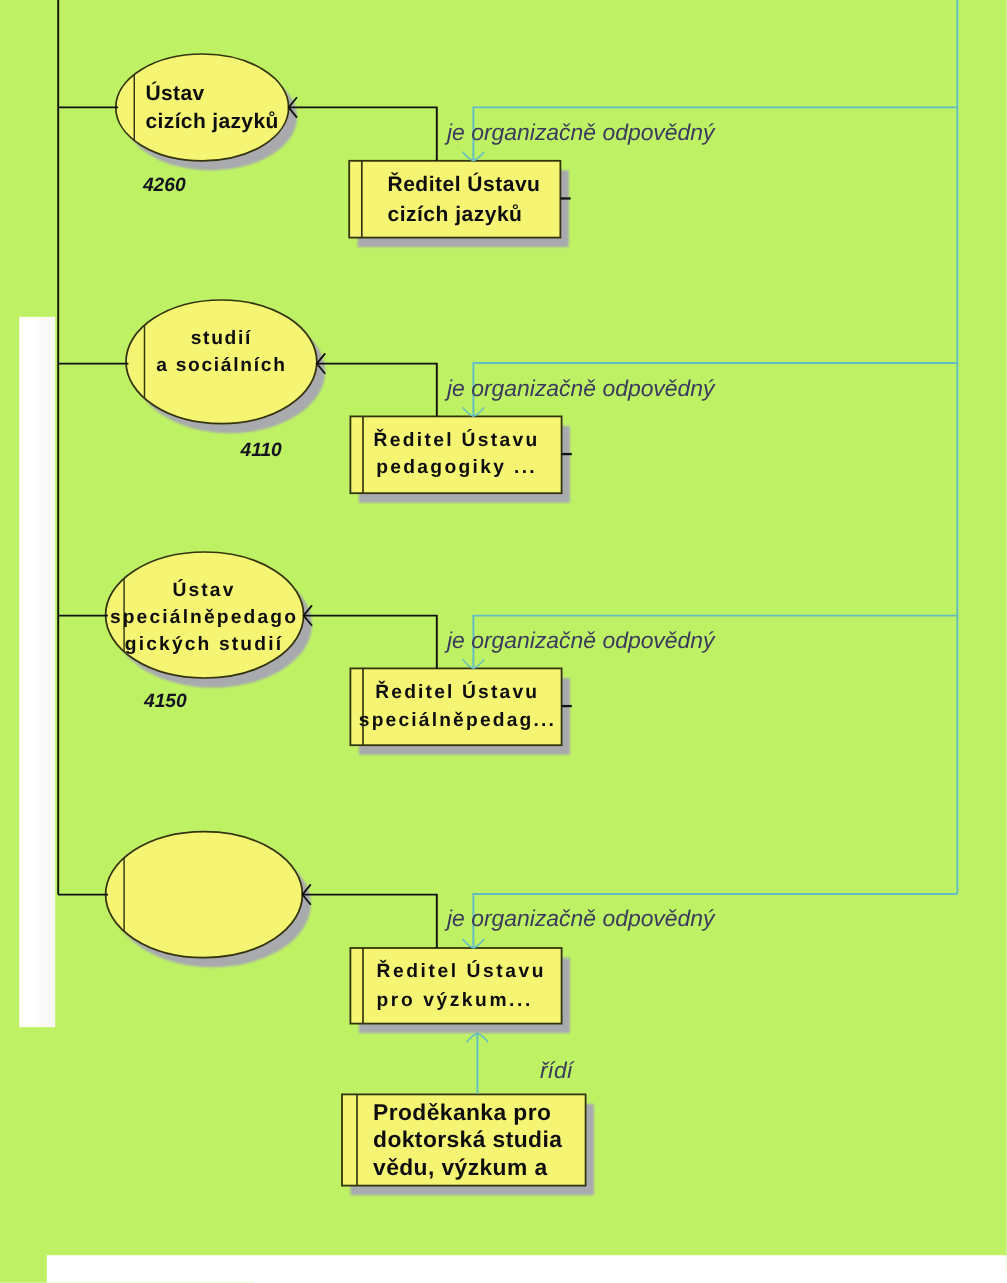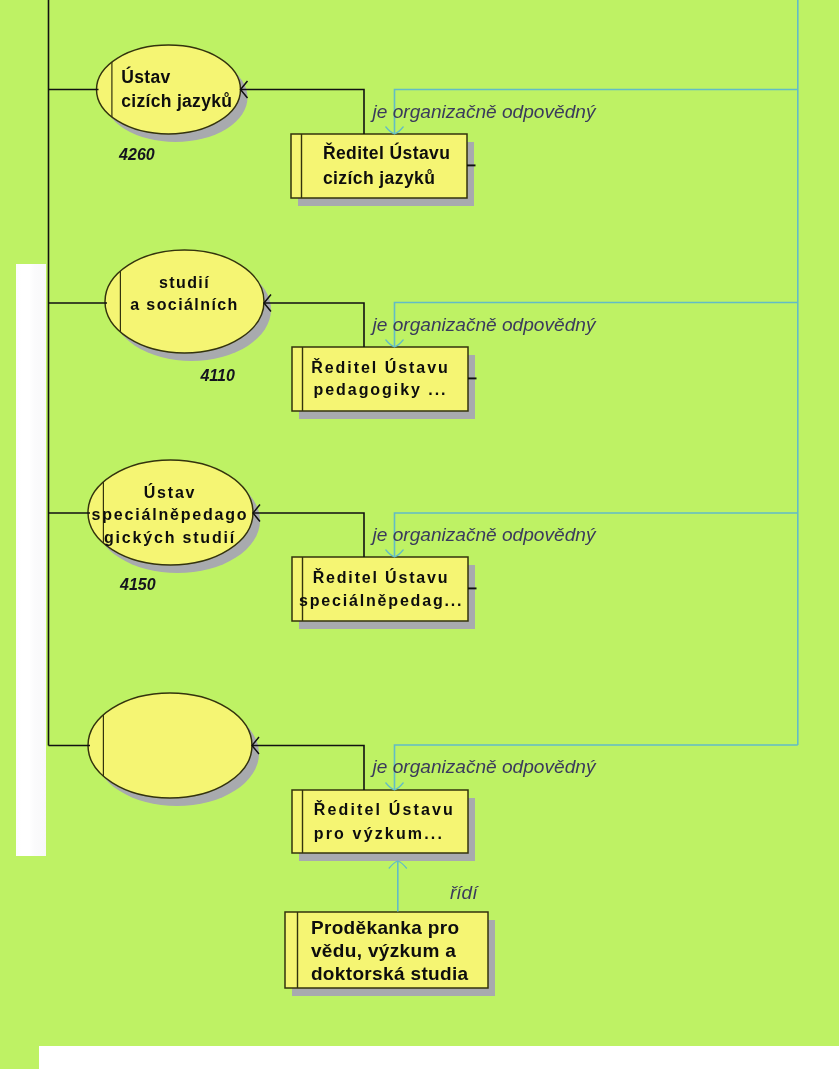--- a/index.html
+++ b/index.html
@@ -98,21 +98,21 @@
   <div class="code-label" style="left:134.8px;top:367px;width:100px;font-size:16px;text-align:right;">4110</div>
 
   <div class="tblock" style="left:86px;top:481.5px;width:168px;font-size:16px;line-height:22.6px;letter-spacing:1.8px;text-align:center;"><div>Ústav</div><div>speciálněpedago</div><div>gických studií</div></div>
   <div class="code-label" style="left:120px;top:576px;width:100px;font-size:16px;text-align:left;">4150</div>
 
 
   <div class="tblock" style="left:322.9px;top:140.5px;width:150px;font-size:17.5px;line-height:25.2px;letter-spacing:0.42px;text-align:left;"><div>Ředitel Ústavu</div><div>cizích jazyků</div></div>
   <div class="tblock" style="left:299px;top:356.8px;width:163px;font-size:16px;line-height:22.2px;letter-spacing:1.95px;text-align:center;"><div>Ředitel Ústavu</div><div>pedagogiky ...</div></div>
   <div class="tblock" style="left:299px;top:565.5px;width:164px;font-size:16px;line-height:23.1px;letter-spacing:1.82px;text-align:center;"><div>Ředitel Ústavu</div><div>speciálněpedag...</div></div>
   <div class="tblock" style="left:313.8px;top:797.9px;width:165px;font-size:16px;line-height:23.7px;letter-spacing:2.15px;text-align:left;"><div>Ředitel Ústavu</div><div>pro výzkum...</div></div>
-  <div class="tblock" style="left:310.9px;top:915.9px;width:175px;font-size:19px;line-height:23.2px;letter-spacing:0.35px;text-align:left;"><div>Proděkanka pro</div><div>vědu, výzkum a</div><div>doktorská studia</div></div>
+  <div class="tblock" style="left:310.9px;top:915.9px;width:175px;font-size:19px;line-height:23.2px;letter-spacing:0.35px;text-align:left;"><div>Proděkanka pro</div><div>doktorská studia</div><div>vědu, výzkum a</div></div>
 
   <div class="rel-label" style="left:372.5px;top:100.5px;font-size:19.1px;">je organizačně odpovědný</div>
   <div class="rel-label" style="left:372.5px;top:313.5px;font-size:19.1px;">je organizačně odpovědný</div>
   <div class="rel-label" style="left:372.5px;top:523.5px;font-size:19.1px;">je organizačně odpovědný</div>
   <div class="rel-label" style="left:372.5px;top:756px;font-size:19.1px;">je organizačně odpovědný</div>
   <div class="rel-label" style="left:450px;top:862px;font-size:19px;margin-top:20px;">řídí</div>
 
   <div class="band" style="left:39px;right:0;top:1046px;height:23px;"></div>
 </div>
 

